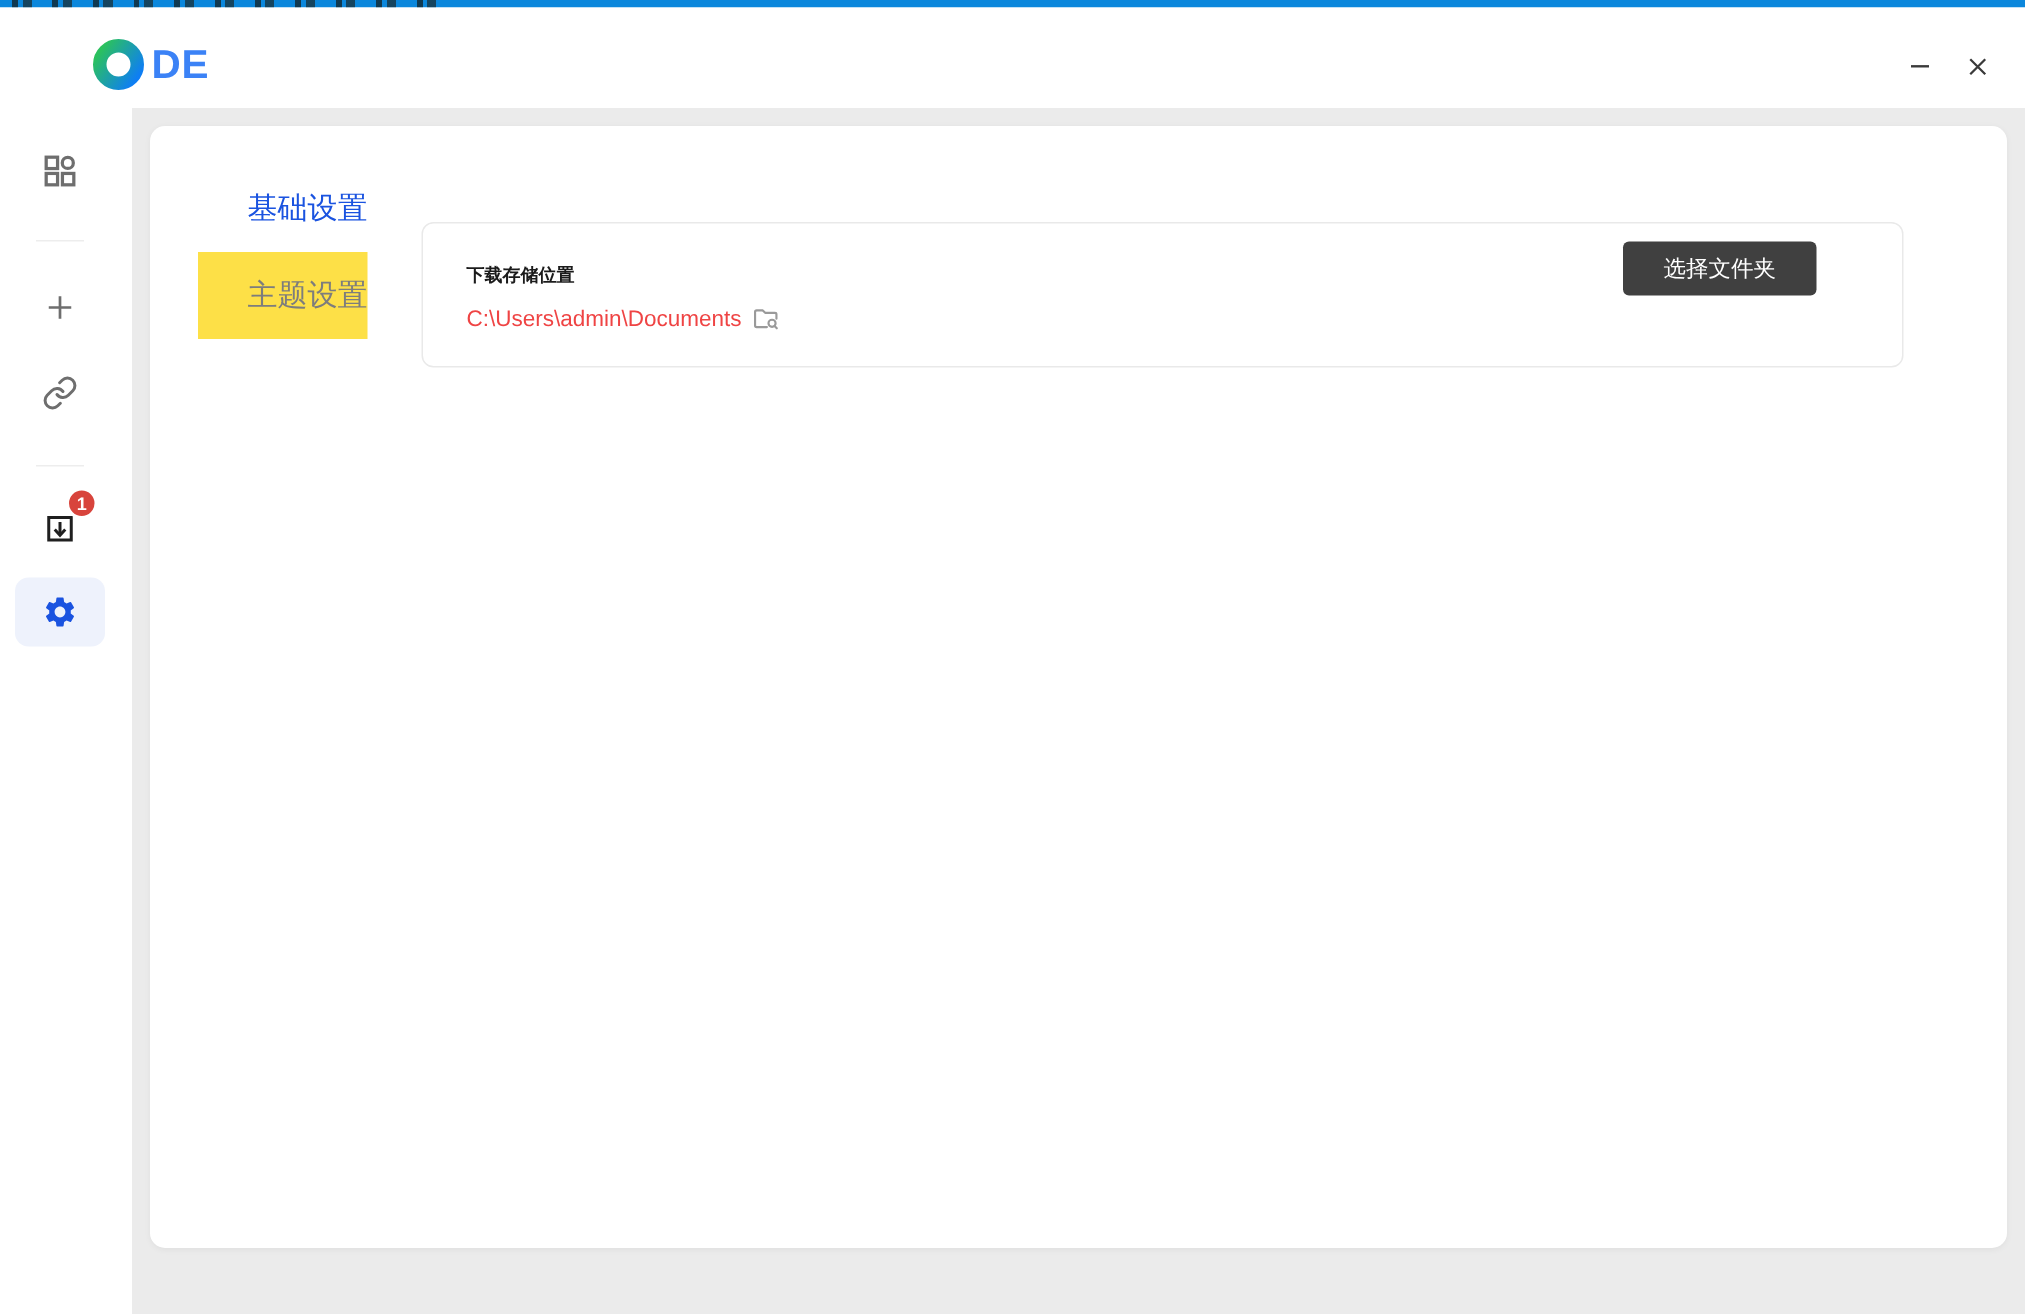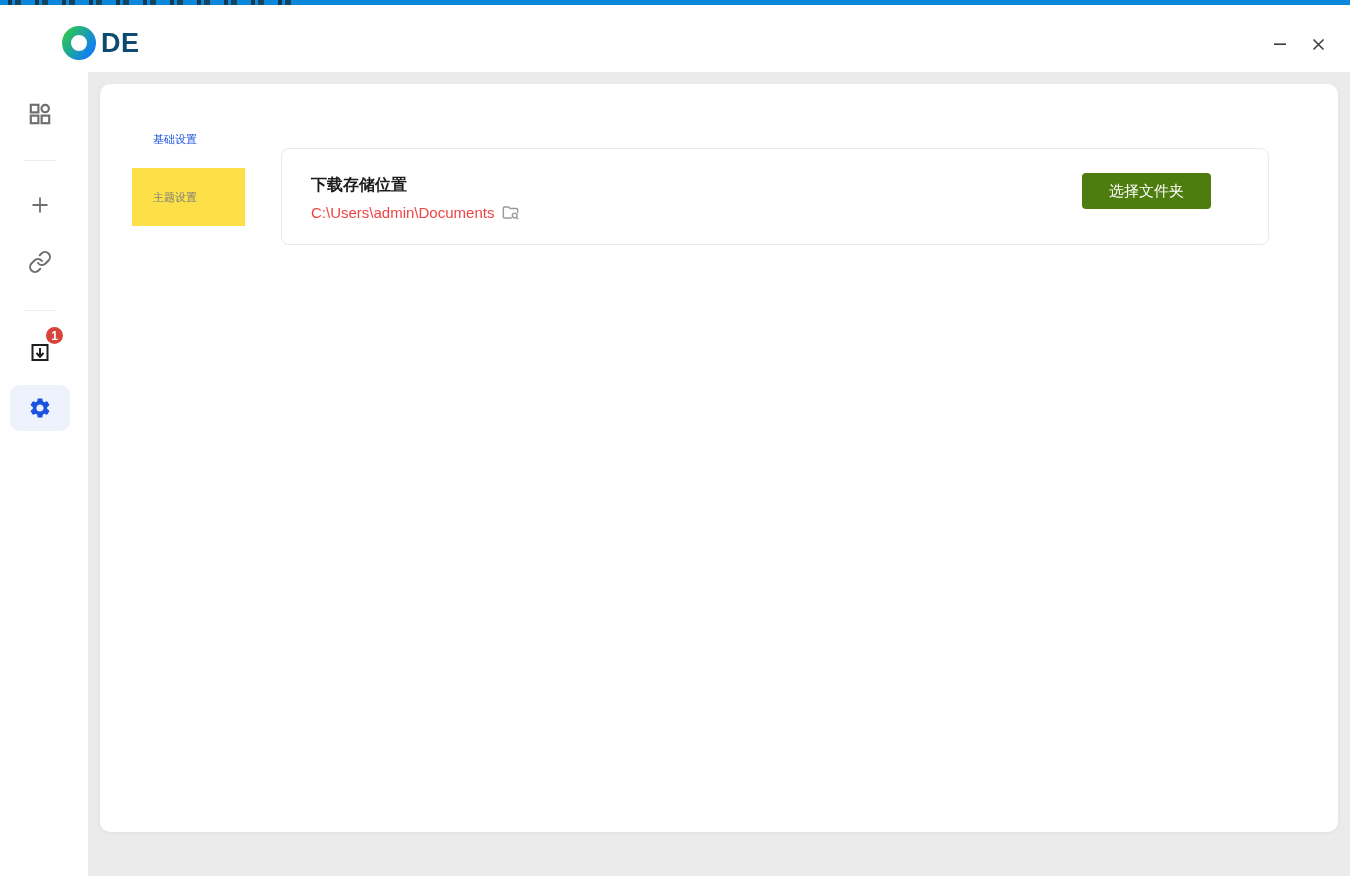--- a/index.html
+++ b/index.html
@@ -9,21 +9,21 @@
   
   .top-strip{position:absolute;left:0;top:0;width:1350px;height:5px;background:#0b87dc;}
   .top-strip .marks{position:absolute;left:4px;top:0;width:292px;height:5px;
      background:repeating-linear-gradient(90deg,rgba(16,40,52,0) 0 4px,rgba(18,44,56,.85) 4px 8px,
        rgba(16,40,52,0) 8px 11px,rgba(24,52,64,.8) 11px 17px,rgba(16,40,52,0) 17px 27px);}
 
   
   .header{position:absolute;left:0;top:5px;width:1350px;height:67px;background:#fff;}
   .logo{position:absolute;left:62px;top:21px;display:flex;align-items:center;}
   .logo svg{display:block;}
-  .logo-text{font-size:27px;font-weight:800;color:#0c4a6e;letter-spacing:.5px;margin-left:5px;line-height:34px;}
+  .logo-text{font-size:27px;font-weight:800;color:#3b82f6;letter-spacing:.5px;margin-left:5px;line-height:34px;}
   .win-btn{position:absolute;top:26px;width:32px;height:26px;display:flex;align-items:center;justify-content:center;cursor:pointer;}
   .win-btn.min{left:1264px;}
   .win-btn.close{left:1302px;}
 
   
   .sidebar{position:absolute;left:0;top:72px;width:88px;height:804px;background:#fff;}
   .side-item{position:absolute;display:flex;align-items:center;justify-content:center;cursor:pointer;}
   .side-grid{left:26px;top:28px;width:28px;height:28px;}
   .side-div1{position:absolute;left:24px;top:88px;width:32px;height:1px;background:#ededed;}
   .side-plus{left:28px;top:121px;width:24px;height:24px;}
@@ -36,32 +36,32 @@
   .side-active-bg{position:absolute;left:10px;top:313px;width:60px;height:46px;border-radius:9px;background:#eef2fc;cursor:pointer;}
   .side-gear{left:28px;top:324px;width:24px;height:24px;}
 
   
   .content-bg{position:absolute;left:88px;top:72px;width:1262px;height:804px;background:#ebebeb;}
   .card{position:absolute;left:12px;top:12px;width:1238px;height:748px;background:#fff;
         border-radius:10px;box-shadow:0 1px 4px rgba(0,0,0,.05);}
 
   
   .tabs{position:absolute;left:32px;top:26px;width:113px;}
-  .tab{height:58px;line-height:58px;padding-left:21px;font-size:11px;box-sizing:border-box;cursor:pointer;}
+  .tab{height:58px;line-height:58px;padding-left:21px;font-size:20px;box-sizing:border-box;cursor:pointer;text-align:right;}
   .tab.active{color:#1a53e0;background:#fff;}
   .tab.idle{color:#7d7d7d;background:#fde047;}
   .tab.idle + .tab.idle{border-top:1px solid #e7e7e8;}
 
   
   .setting-box{position:absolute;left:181px;top:64px;width:988px;height:97px;box-sizing:border-box;
         border:1px solid #e9e9e9;border-radius:8px;background:#fff;}
-  .setting-title{position:absolute;left:29px;top:26px;font-size:16px;font-weight:700;color:#1b1b1b;}
+  .setting-title{position:absolute;left:29px;top:26px;font-size:12px;font-weight:700;color:#1b1b1b;}
   .setting-path{position:absolute;left:29px;top:54px;font-size:15px;color:#ef4444;display:flex;align-items:center;}
   .setting-path svg{margin-left:7px;}
-  .choose-btn{position:absolute;right:57px;top:24px;width:129px;height:36px;background:#4d7c0f;
+  .choose-btn{position:absolute;right:57px;top:12px;width:129px;height:36px;background:#404040;
         border:none;border-radius:4px;color:#fff;font-size:15px;display:flex;align-items:center;
         justify-content:center;cursor:pointer;font-family:"Liberation Sans",sans-serif;}
 </style>
 </head>
 <body>
 
 <div class="page">
 
   <div class="top-strip">
     <div class="marks"></div>

